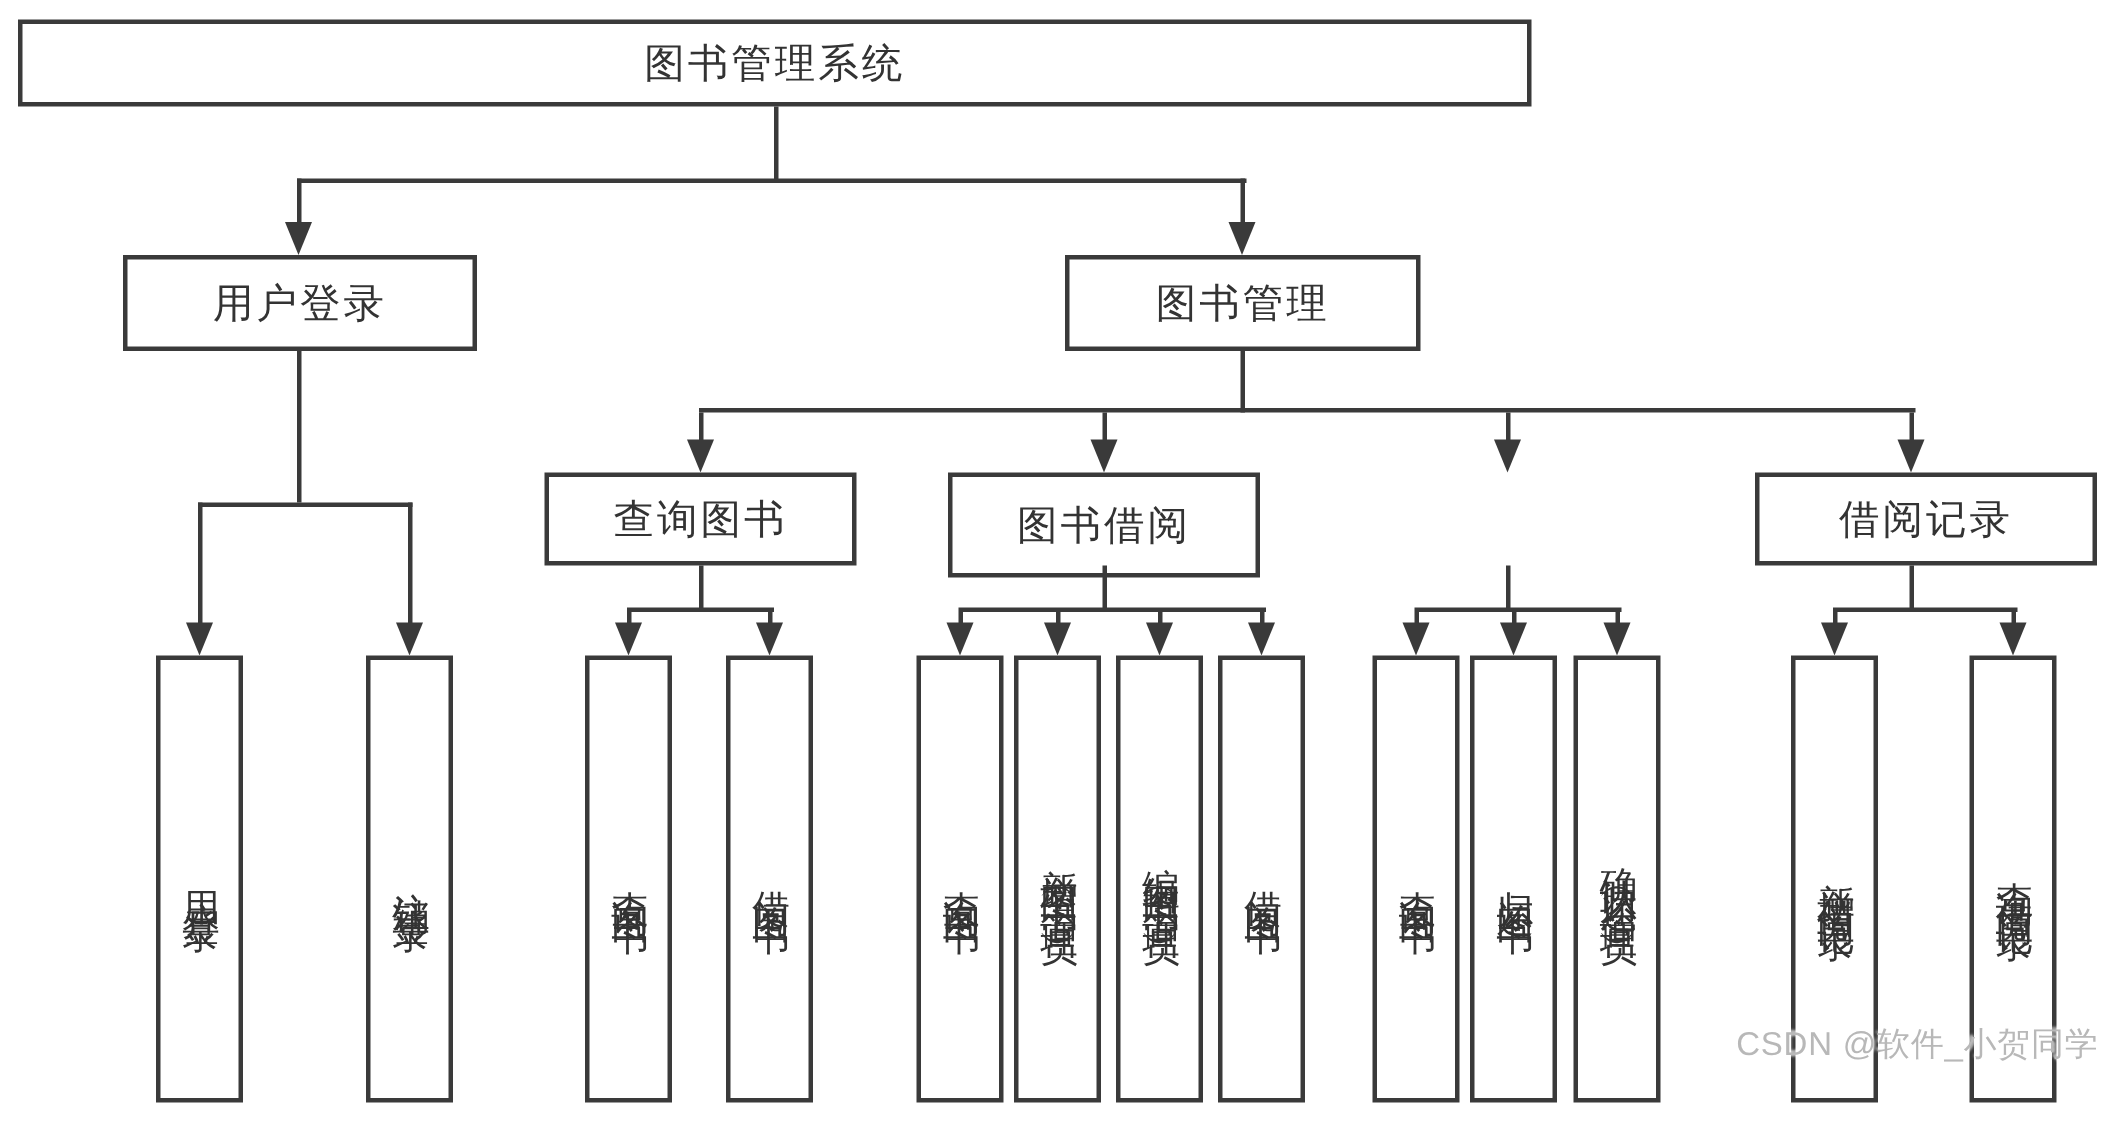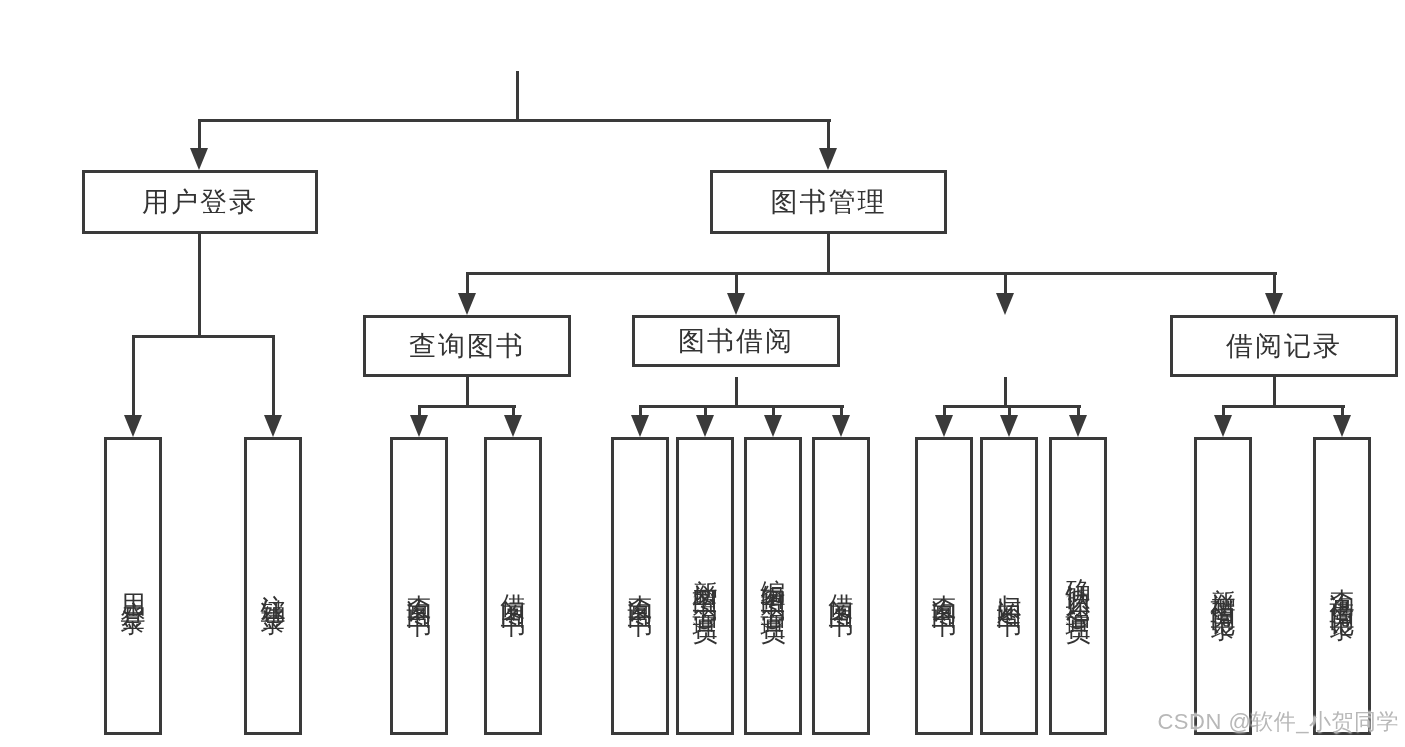--- a/index.html
+++ b/index.html
@@ -45,35 +45,36 @@
   .ar {
     position: absolute;
     width: 0;
     height: 0;
     border-left: 9px solid transparent;
     border-right: 9px solid transparent;
     border-top: 22px solid #3a3a3a;
   }
   .watermark {
     position: absolute;
-    top: 707px;
+    top: 681px;
     right: 6px;
     font-size: 22px;
     color: #b8b8b8;
     letter-spacing: 0.5px;
     white-space: nowrap;
     text-shadow: 1px 1px 2px rgba(255,255,255,0.9), -1px -1px 2px rgba(255,255,255,0.9);
     z-index: 10;
   }
 </style>
 </head>
 <body>
 
 <div class="stage">
 
+  <div class="box h" style="left:12px; top:13px; width:1009px; height:58px;">图书管理系统</div>
 
   <div>
     <div class="ln" style="left:516px; top:71px;  width:3px;  height:50px;"></div>
     <div class="ln" style="left:198px; top:119px; width:633px; height:3px;"></div>
     <div class="ln" style="left:198px; top:119px; width:3px;  height:31px;"></div>
     <div class="ar" style="left:190px; top:148px;"></div>
     <div class="ln" style="left:827px; top:119px; width:3px;  height:31px;"></div>
     <div class="ar" style="left:819px; top:148px;"></div>
   </div>
 
@@ -96,21 +97,21 @@
     <div class="ar" style="left:458px;  top:293px;"></div>
     <div class="ln" style="left:735px;  top:275px; width:3px;   height:20px;"></div>
     <div class="ar" style="left:727px;  top:293px;"></div>
     <div class="ln" style="left:1004px; top:275px; width:3px;   height:20px;"></div>
     <div class="ar" style="left:996px;  top:293px;"></div>
     <div class="ln" style="left:1273px; top:275px; width:3px;   height:20px;"></div>
     <div class="ar" style="left:1265px; top:293px;"></div>
   </div>
 
   <div class="box h" style="left:363px;  top:315px; width:208px; height:62px;">查询图书</div>
-  <div class="box h" style="left:632px;  top:315px; width:208px; height:52px;">图书借阅</div>
+  <div class="box h" style="left:632px;  top:315px; width:208px; height:70px;">图书借阅</div>
   <div class="box h" style="left:1170px; top:315px; width:228px; height:62px;">借阅记录</div>
 
   <div>
     <div class="ln" style="left:466px; top:377px; width:3px;  height:31px;"></div>
     <div class="ln" style="left:418px; top:405px; width:98px; height:3px;"></div>
     <div class="ln" style="left:418px; top:408px; width:3px;  height:9px;"></div>
     <div class="ar" style="left:410px; top:415px;"></div>
     <div class="ln" style="left:512px; top:408px; width:3px;  height:9px;"></div>
     <div class="ar" style="left:504px; top:415px;"></div>
   </div>

